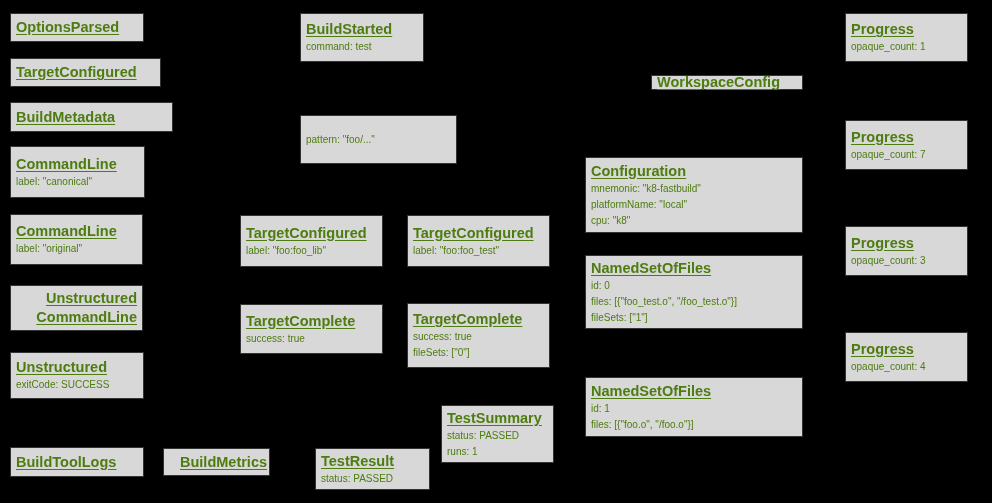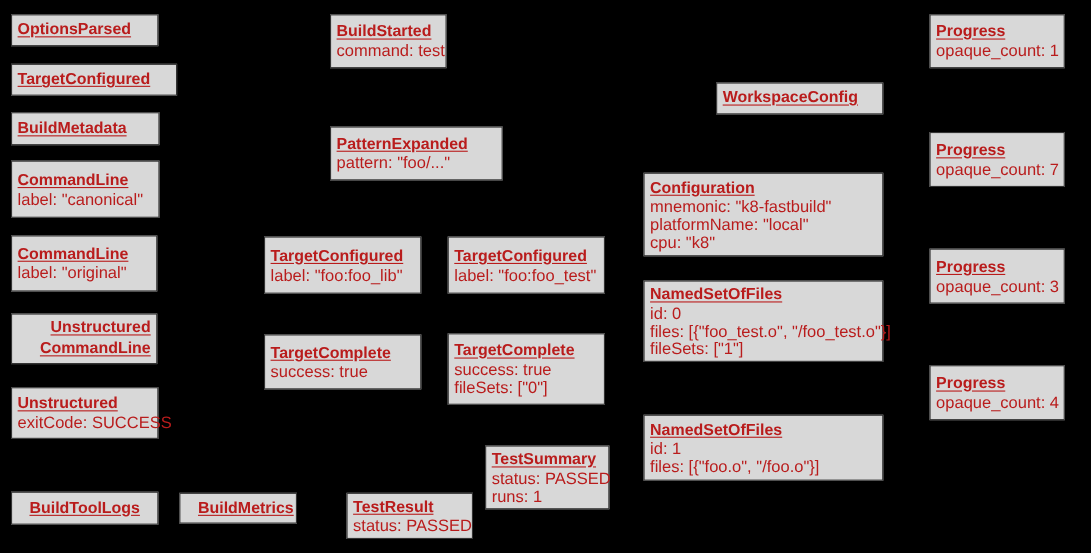--- a/index.html
+++ b/index.html
@@ -14,55 +14,55 @@
     background: #000000;
     overflow: hidden;
     font-family: "Liberation Sans", sans-serif;
   }
   .node {
     position: absolute;
     box-sizing: border-box;
     background: #d8d8d8;
     border: 1.5px solid #333333;
     padding: 2px 5px;
-    color: #b91c1c;
+    color: #4d7c0f;
     display: flex;
     flex-direction: column;
     justify-content: center;
   }
   .node-title {
     font-weight: bold;
     font-size: 14.5px;
     line-height: 19px;
     text-decoration: underline;
     text-underline-offset: 2px;
     white-space: pre-line;
   }
   .node-fields {
     display: block;
   }
   .node-field {
-    font-size: 15px;
+    font-size: 10px;
     line-height: 16px;
     white-space: pre;
   }
 </style>
 </head>
 <body>
 
 <div id="canvas">
     <div class="node" style="left: 10px; top: 13px; width: 134px; height: 29px;">
     <div class="node-title">OptionsParsed</div>
     <div class="node-fields"></div>
   </div>
     <div class="node" style="left: 10px; top: 58px; width: 151px; height: 29px;">
     <div class="node-title">TargetConfigured</div>
     <div class="node-fields"></div>
   </div>
-    <div class="node" style="left: 10px; top: 102px; width: 135px; height: 30px;">
+    <div class="node" style="left: 10px; top: 102px; width: 163px; height: 30px;">
     <div class="node-title">BuildMetadata</div>
     <div class="node-fields"></div>
   </div>
     <div class="node" style="left: 10px; top: 146px; width: 135px; height: 52px;">
     <div class="node-title">CommandLine</div>
     <div class="node-fields">
         <div class="node-field">label: "canonical"</div>
       </div>
   </div>
     <div class="node" style="left: 10px; top: 214px; width: 133px; height: 51px;">
@@ -75,36 +75,35 @@
     <div class="node-title">Unstructured
 CommandLine</div>
     <div class="node-fields"></div>
   </div>
     <div class="node" style="left: 10px; top: 352px; width: 134px; height: 47px;">
     <div class="node-title">Unstructured</div>
     <div class="node-fields">
         <div class="node-field">exitCode: SUCCESS</div>
       </div>
   </div>
-    <div class="node" style="left: 10px; top: 447px; width: 134px; height: 30px; align-items: center;">
+    <div class="node" style="left: 10px; top: 447px; width: 134px; height: 30px;">
     <div class="node-title">BuildToolLogs</div>
     <div class="node-fields"></div>
   </div>
     <div class="node" style="left: 163px; top: 448px; width: 107px; height: 28px; padding-left: 16px;">
     <div class="node-title">BuildMetrics</div>
     <div class="node-fields"></div>
   </div>
-    <div class="node" style="left: 300px; top: 13px; width: 106px; height: 49px;">
+    <div class="node" style="left: 300px; top: 13px; width: 124px; height: 49px;">
     <div class="node-title">BuildStarted</div>
     <div class="node-fields">
         <div class="node-field">command: test</div>
       </div>
   </div>
     <div class="node" style="left: 300px; top: 115px; width: 157px; height: 49px;">
-    <div class="node-title">PatternExpanded</div>
     <div class="node-fields">
         <div class="node-field">pattern: "foo/..."</div>
       </div>
   </div>
     <div class="node" style="left: 240px; top: 215px; width: 143px; height: 52px;">
     <div class="node-title">TargetConfigured</div>
     <div class="node-fields">
         <div class="node-field">label: "foo:foo_lib"</div>
       </div>
   </div>
@@ -133,21 +132,21 @@
         <div class="node-field">status: PASSED</div>
       </div>
   </div>
     <div class="node" style="left: 441px; top: 405px; width: 113px; height: 58px; justify-content: center;">
     <div class="node-title">TestSummary</div>
     <div class="node-fields">
         <div class="node-field">status: PASSED</div>
         <div class="node-field">runs: 1</div>
       </div>
   </div>
-    <div class="node" style="left: 651px; top: 75px; width: 152px; height: 29px;">
+    <div class="node" style="left: 651px; top: 75px; width: 152px; height: 15px;">
     <div class="node-title">WorkspaceConfig</div>
     <div class="node-fields"></div>
   </div>
     <div class="node" style="left: 585px; top: 157px; width: 218px; height: 76px;">
     <div class="node-title">Configuration</div>
     <div class="node-fields">
         <div class="node-field">mnemonic: "k8-fastbuild"</div>
         <div class="node-field">platformName: "local"</div>
         <div class="node-field">cpu: "k8"</div>
       </div>

